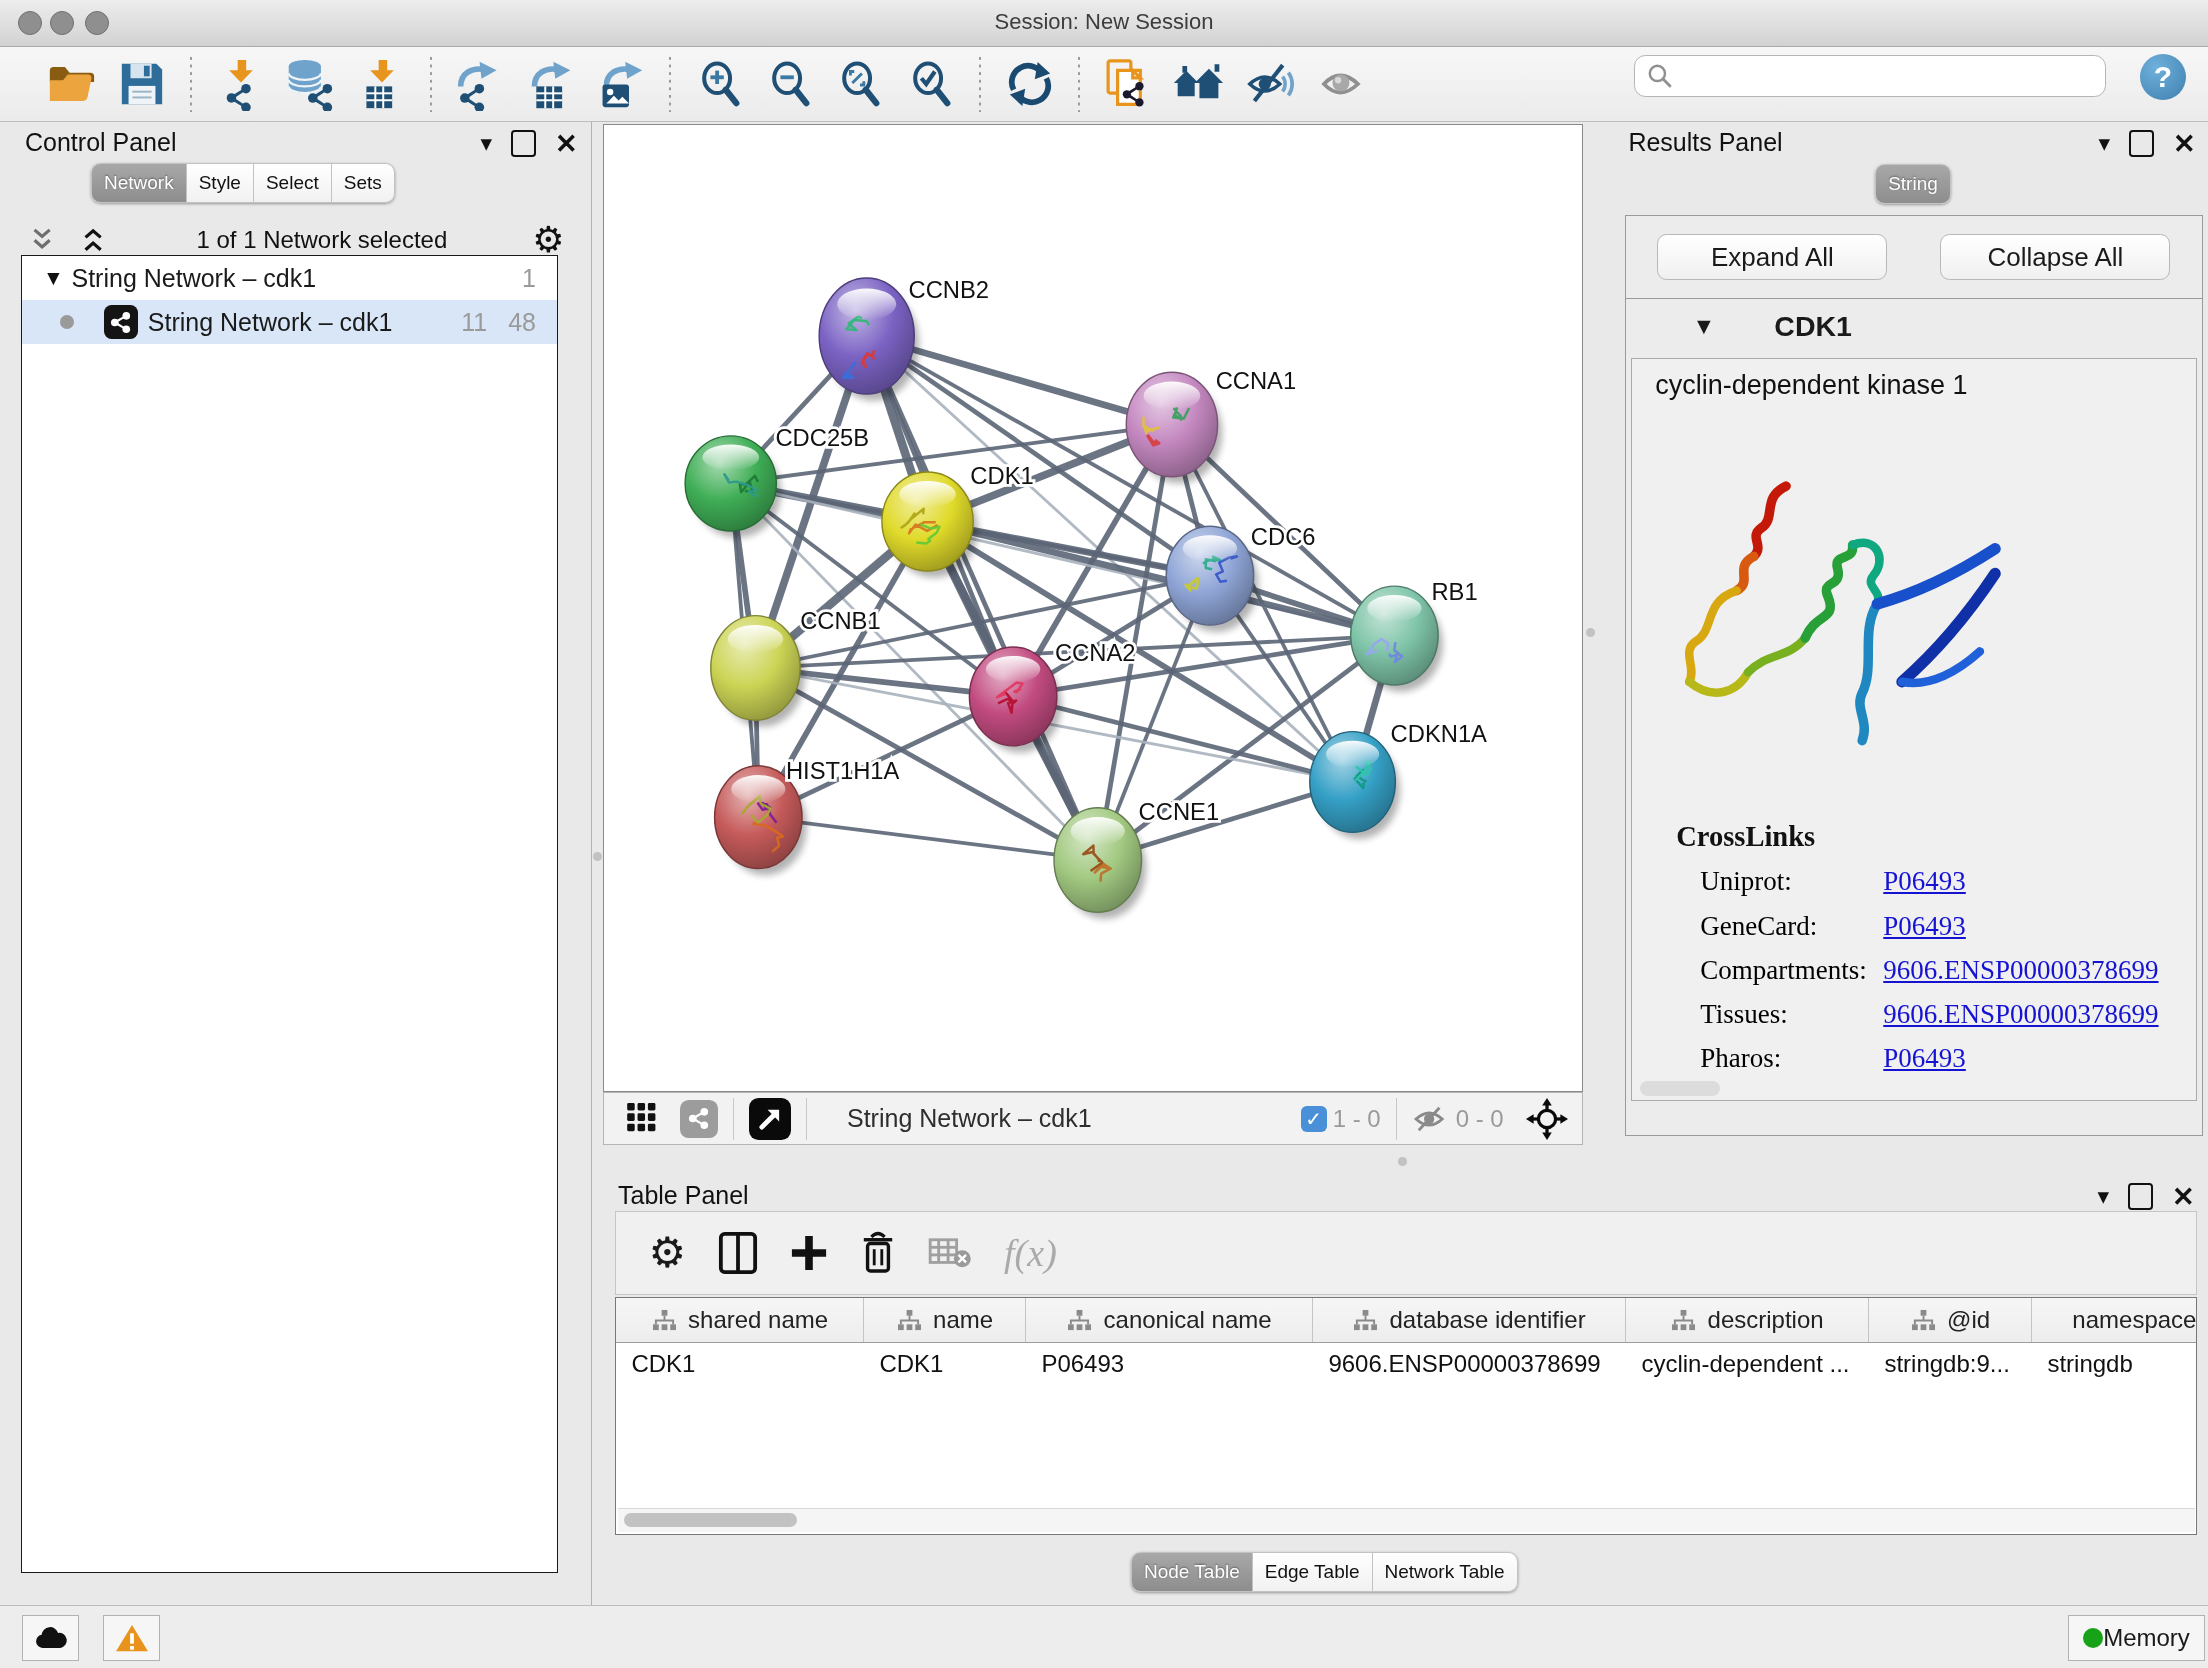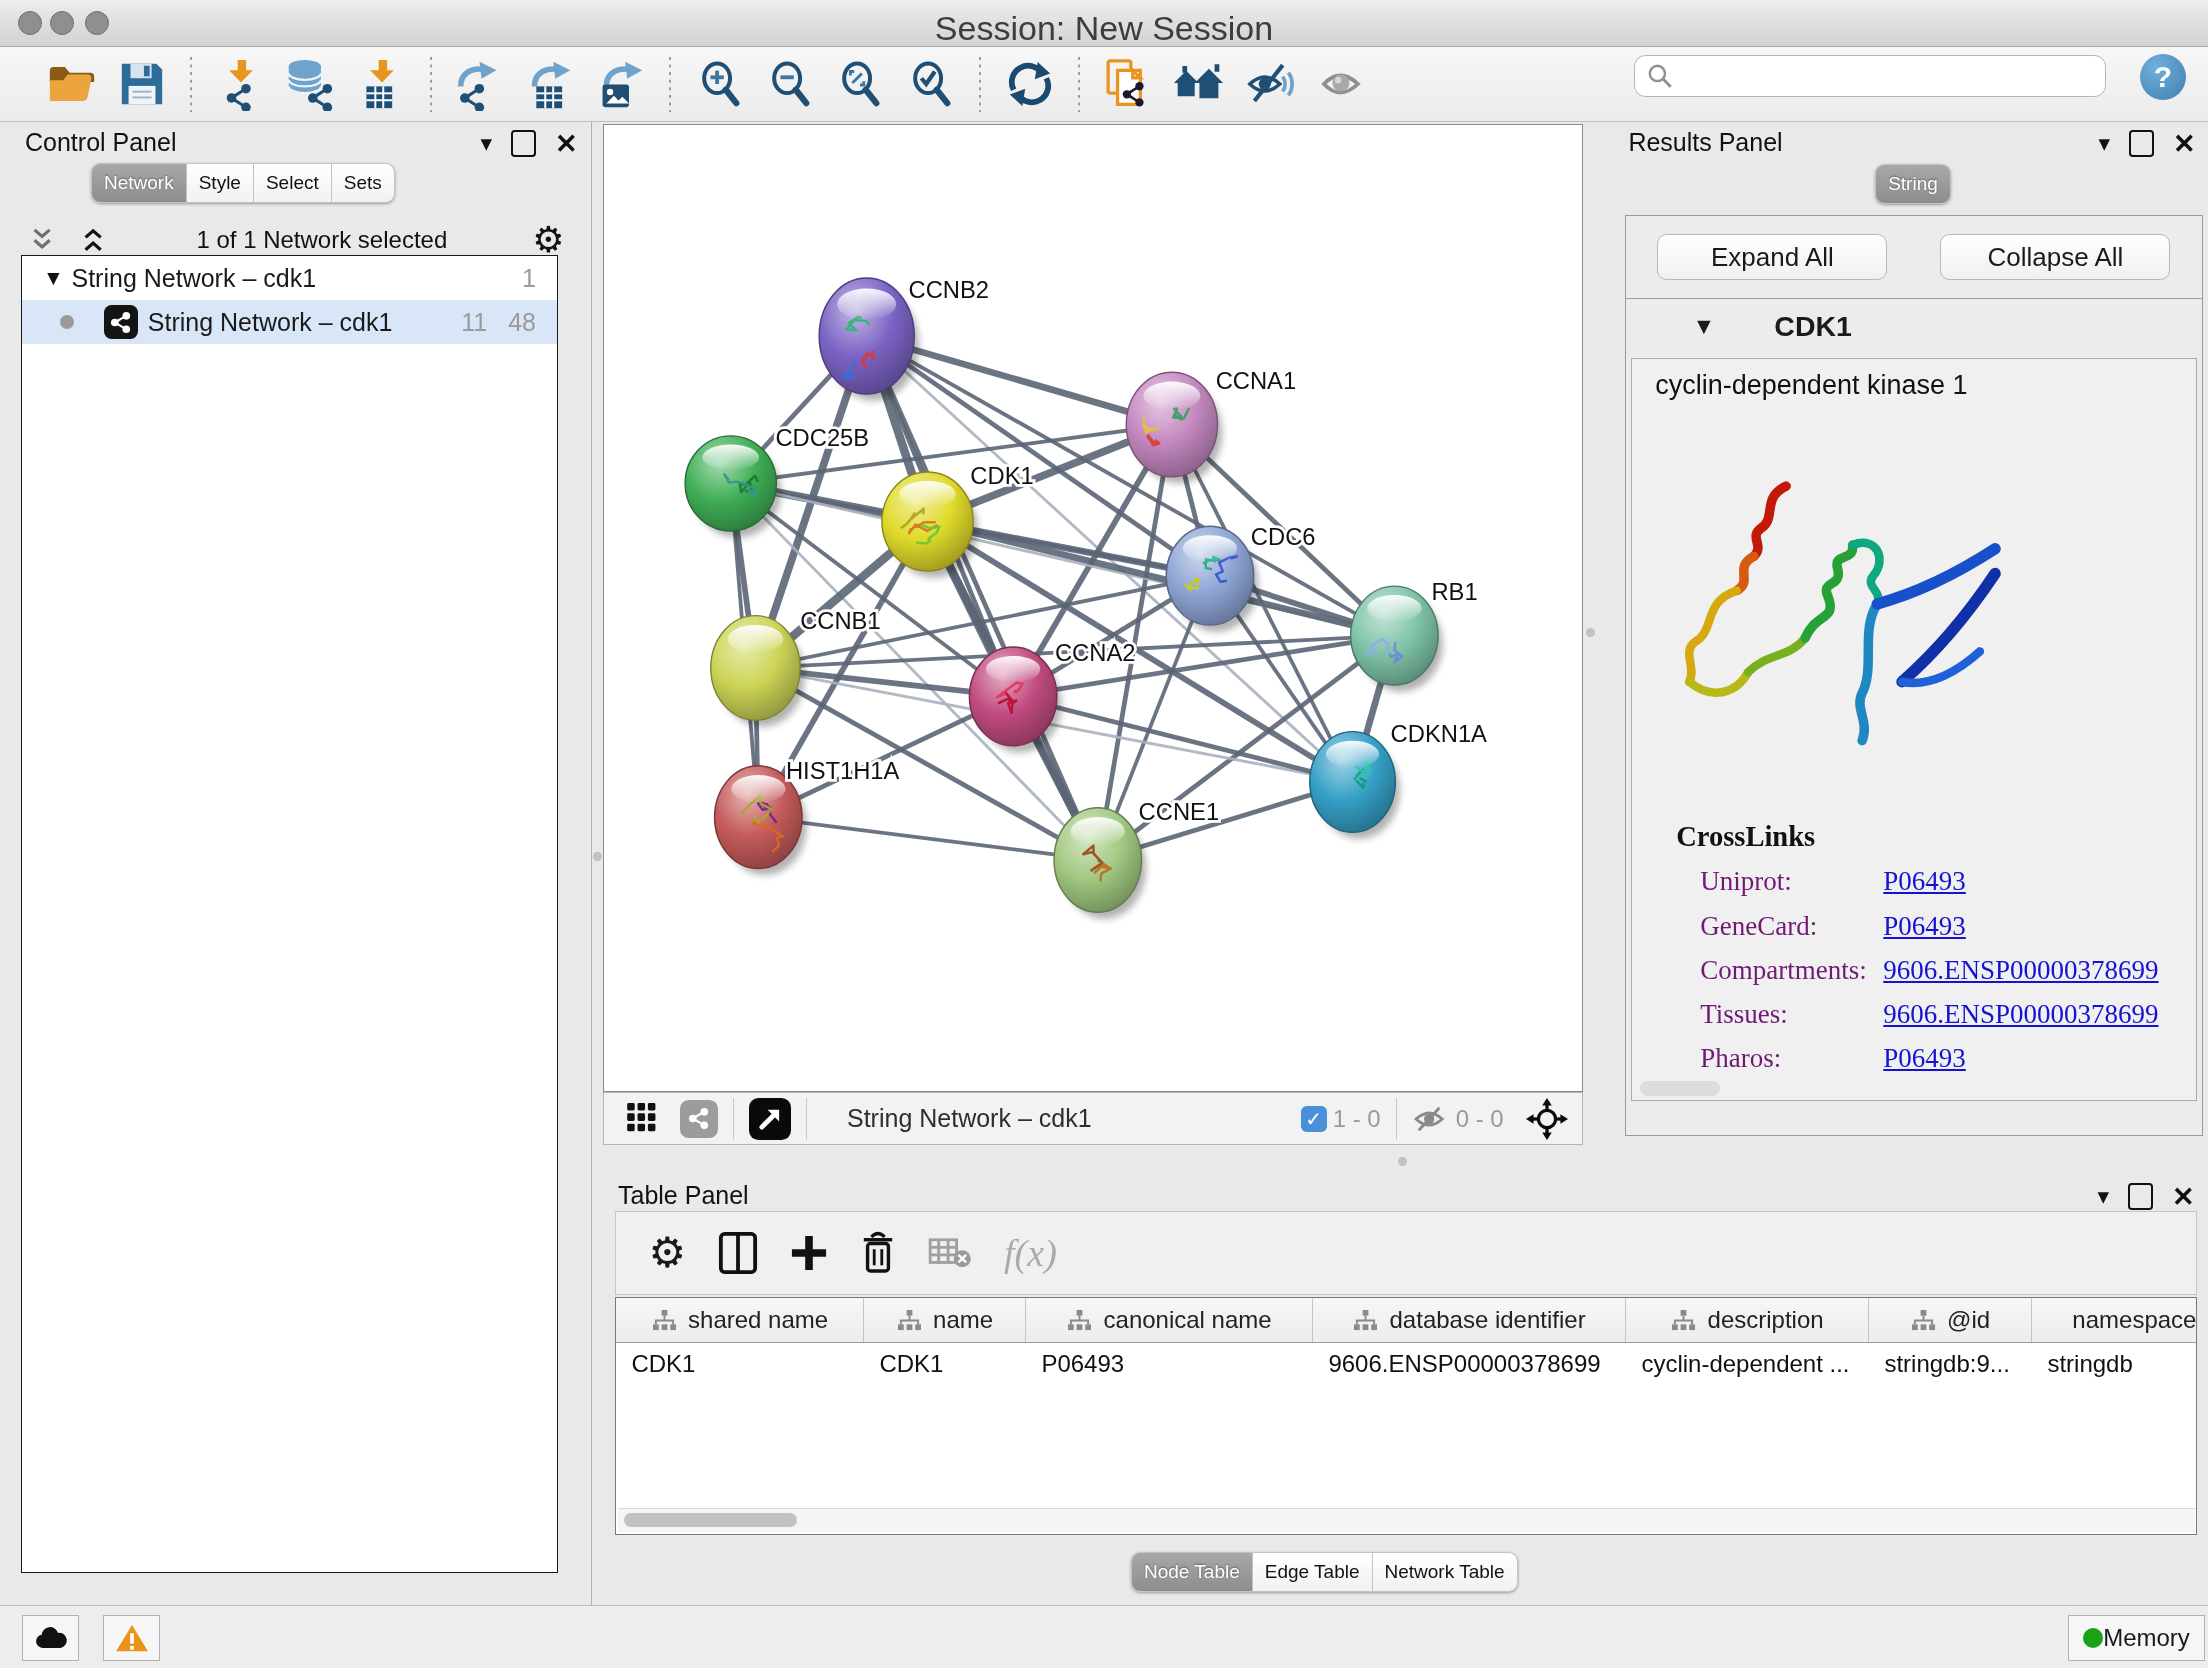--- a/index.html
+++ b/index.html
@@ -5,21 +5,21 @@
   html,body{margin:0;padding:0;background:#555;}
   #root{position:relative;width:2208px;height:1668px;background:#e9e9e9;
         font-family:"Liberation Sans",sans-serif;color:#1a1a1a;overflow:hidden;
         -webkit-font-smoothing:antialiased;}
   
   #titlebar{position:absolute;left:0;top:0;width:2208px;height:46px;
     background:linear-gradient(#ededed,#d2d2d2);border-bottom:1px solid #a8a8a8;}
   .tl-dot{position:absolute;top:11.4px;width:22px;height:22px;border-radius:50%;
     background:#8f8f8f;border:1px solid #707070;}
   #win-title{position:absolute;left:0;right:0;top:8.6px;text-align:center;
-    font-size:34px;color:#3d3d3d;}
+    font-size:22px;color:#3d3d3d;}
   
   #toolbar{position:absolute;left:0;top:47px;width:2208px;height:75px;
     background:linear-gradient(#f7f7f7,#ebebeb);border-bottom:1px solid #bdbdbd;
     display:flex;align-items:center;padding-left:36px;box-sizing:border-box;}
   .tb-icon{width:59px;height:53px;display:flex;align-items:center;justify-content:center;flex:0 0 auto;margin:0 5.7px;}
   .tb-sep{width:1.9px;height:55px;flex:0 0 auto;margin:0 13.3px;
     background-image:linear-gradient(#9a9a9a 2.9px,transparent 2.9px);background-size:1.9px 7.6px;}
   #search-box{position:absolute;left:1634px;top:55px;width:472px;height:42px;background:#fff;
     border:1.9px solid #b5b5b5;border-radius:11.4px;display:flex;align-items:center;padding-left:11.4px;box-sizing:border-box;}
   #search-input{border:none;outline:none;font-size:24px;flex:1;background:transparent;}
@@ -81,21 +81,21 @@
   #rp-content{position:absolute;left:7.6px;right:5.7px;top:176px;bottom:39px;border:1.9px solid #9a9a9a;background:#ececec;}
   #rp-gene-row{position:absolute;left:0;right:0;top:0;height:55px;display:flex;align-items:center;}
   #rp-gene-tri{margin-left:67px;font-size:23px;}
   #rp-gene{margin-left:59px;font-size:28.5px;font-weight:bold;}
   #rp-inner{position:absolute;left:5.7px;right:5.7px;top:59px;bottom:34px;border:1.9px solid #ababab;background:#f0f0f0;overflow:hidden;}
   #rp-desc{position:absolute;left:23px;top:11.4px;font-size:27px;color:#111;}
   #rp-ribbon{position:absolute;left:42px;top:105px;}
   #rp-xl{position:absolute;left:0;right:0;top:462px;font-family:"Liberation Serif",serif;}
   #rp-xl-head{margin-left:44px;font-size:28.5px;font-weight:bold;color:#111;}
   .xl-row{display:flex;margin-left:68px;margin-top:13.3px;font-size:27px;}
-  .xl-label{width:183px;color:#701a75;}
+  .xl-label{width:183px;color:#000000;}
   .xl-link{color:#1512d2;text-decoration:underline;}
   #rp-hscroll{position:absolute;left:7.6px;bottom:3.8px;width:80px;height:15px;background:#dcdcdc;border-radius:7.6px;}
   
   #table-panel{position:absolute;left:603px;top:1175px;width:1605px;height:426px;background:#e9e9e9;}
   #tp-toolbar{position:absolute;left:12.4px;top:36px;width:1582px;height:84px;background:#f0f0f0;
     border:1px solid #c6c6c6;display:flex;align-items:center;box-sizing:border-box;}
   .tp-icon{margin-left:32px;display:flex;align-items:center;justify-content:center;}
   #tp-table{position:absolute;left:12.4px;top:122px;width:1582px;height:238px;background:#fff;
     border:1.9px solid #787878;box-sizing:border-box;overflow:hidden;}
   #tp-header{display:flex;height:44px;background:linear-gradient(#f6f6f6,#ededed);border-bottom:1.9px solid #9c9c9c;justify-content:space-between;}

